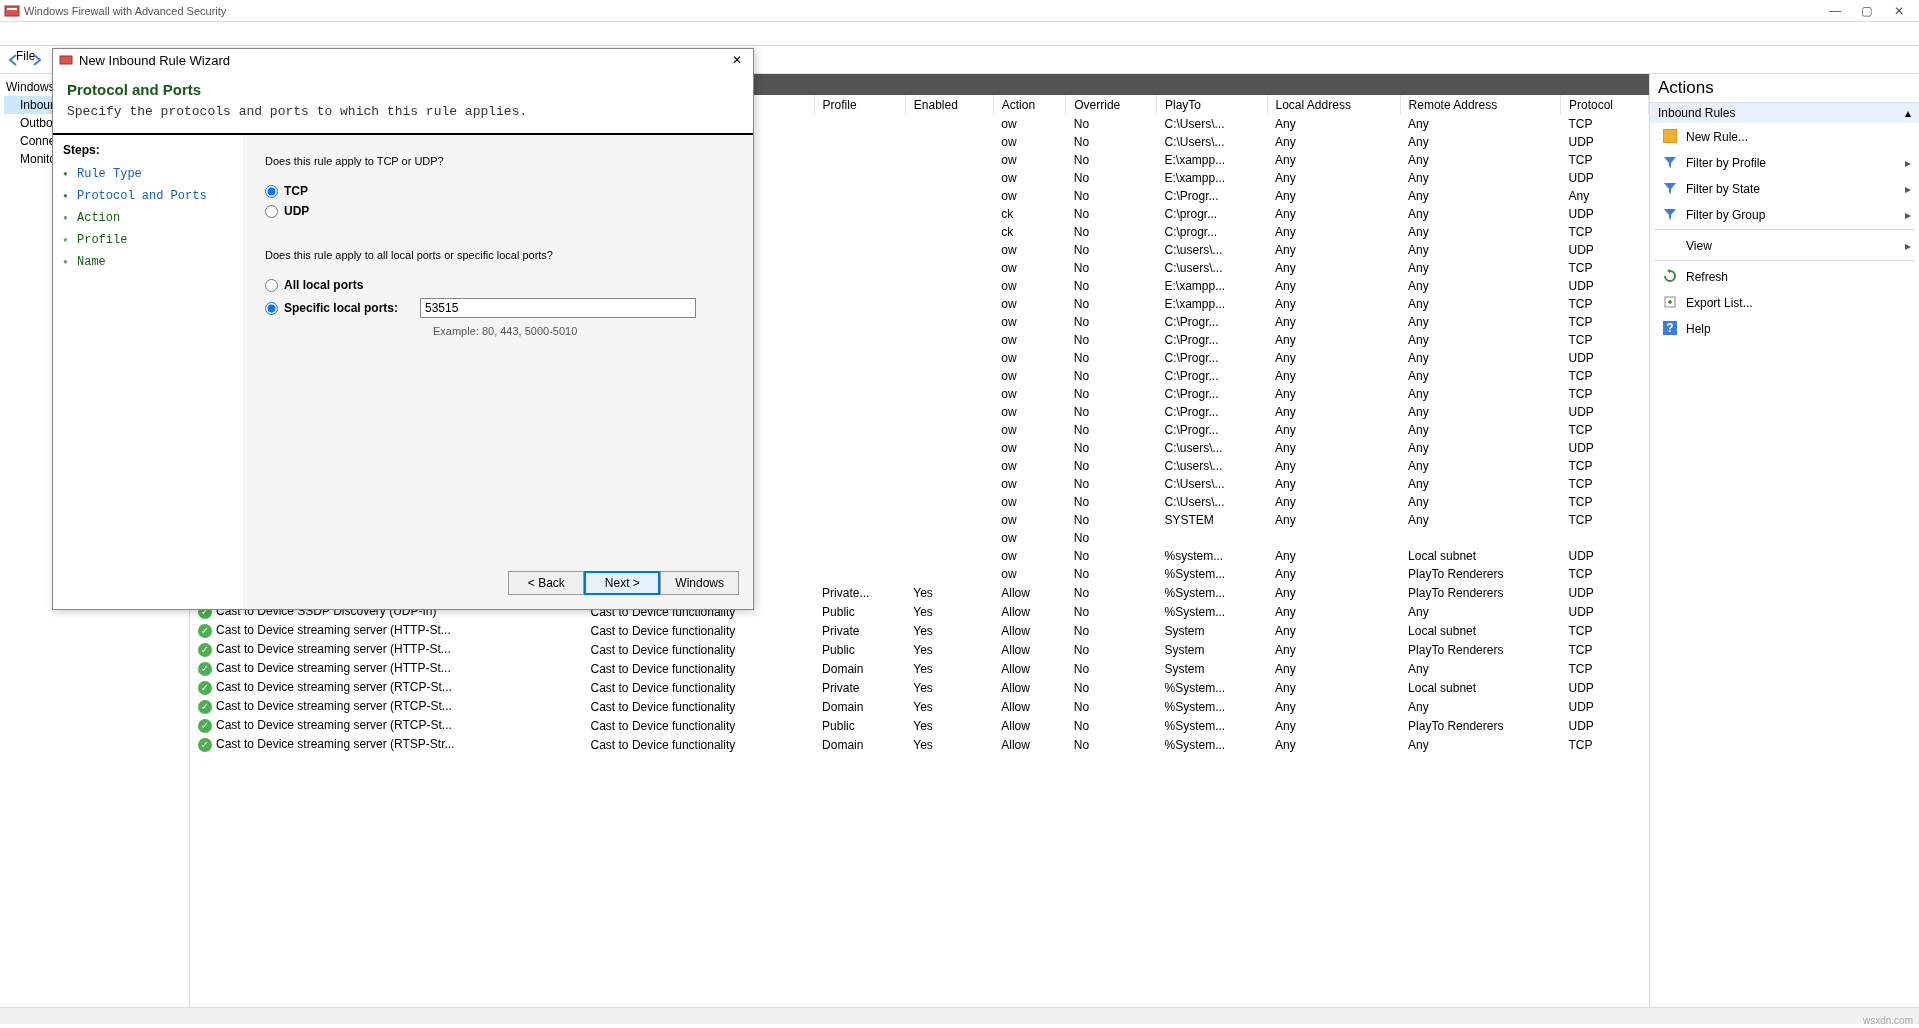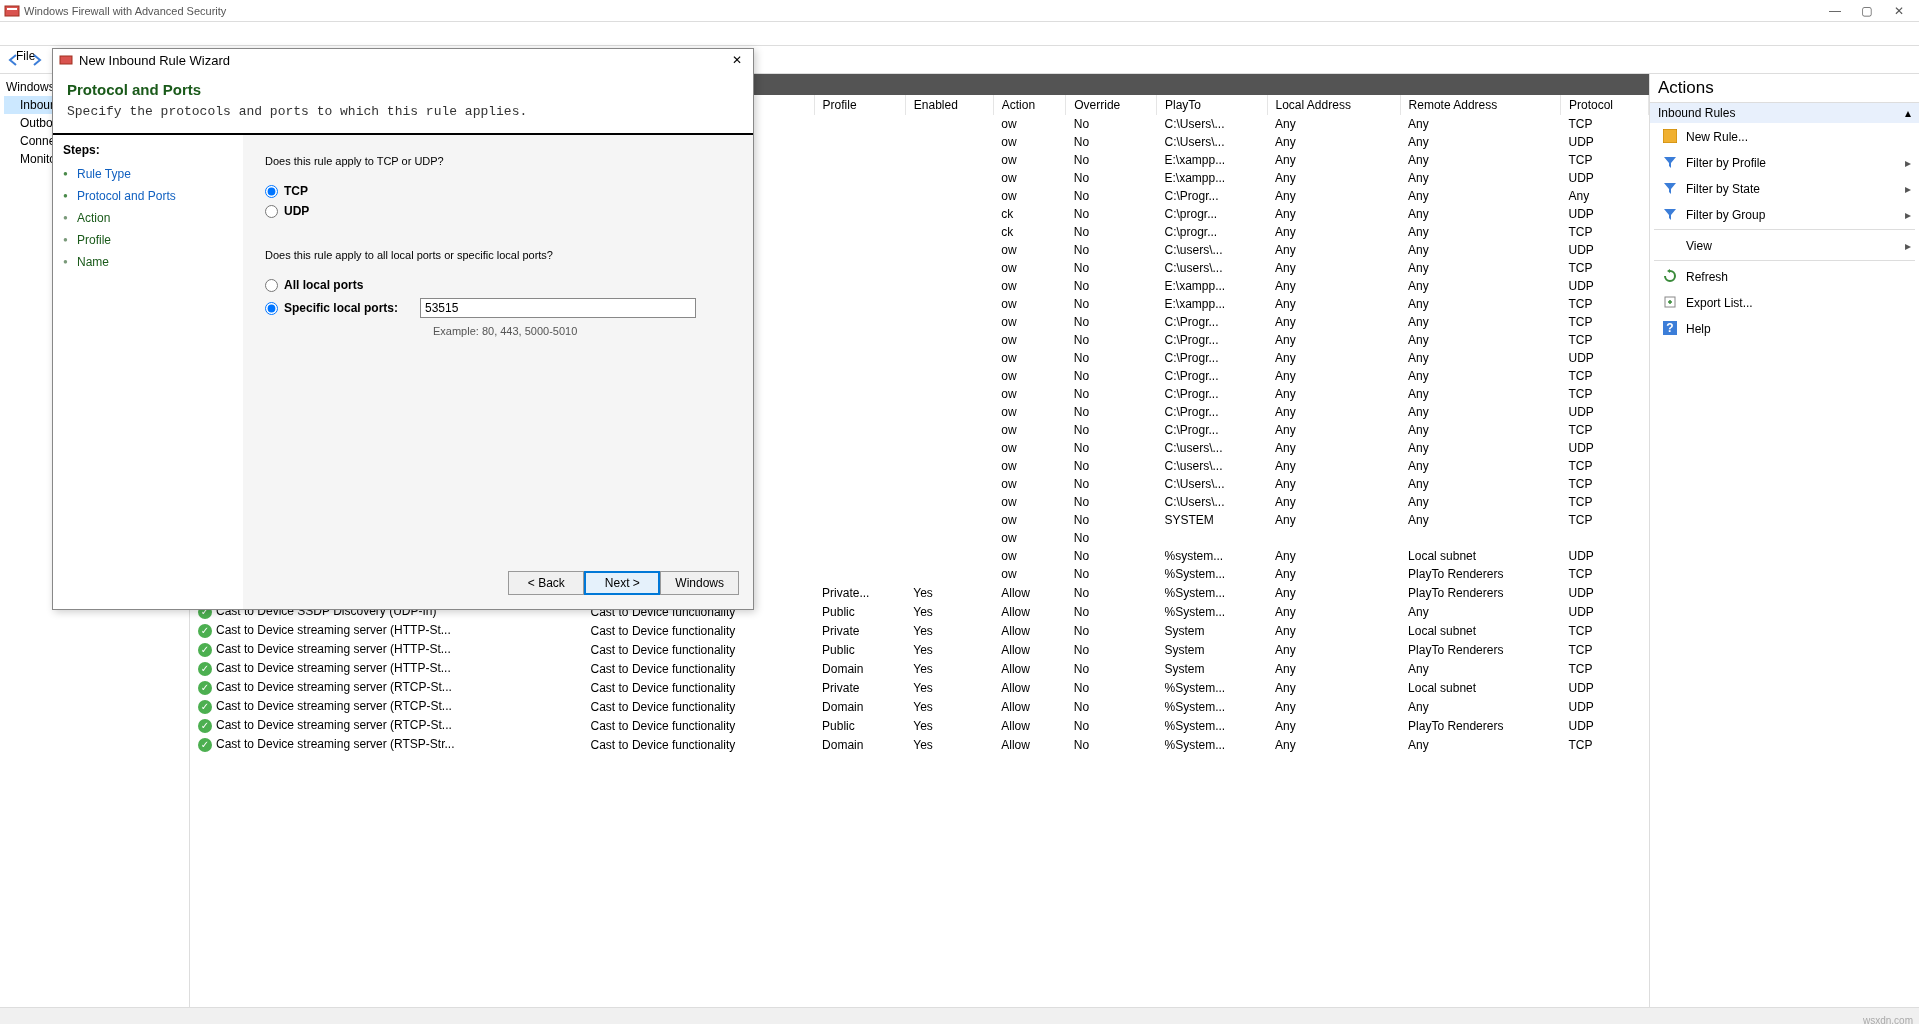--- a/index.html
+++ b/index.html
@@ -46,21 +46,21 @@
 .wizard-title { height: 22px; display: flex; align-items: center; padding: 0 6px; }
 .wizard-title .icon { width: 14px; height: 14px; margin-right: 6px; }
 .wizard-title .t { flex: 1; font-size: 13px; }
 .wizard-title .close { width: 20px; text-align: center; cursor: pointer; }
 .wizard-head { padding: 10px 14px 14px; }
 .wizard-head h2 { font-size: 15px; font-weight: 600; color: #1a5a1a; margin-bottom: 6px; }
 .wizard-head p { font-size: 13px; color: #333; font-family: Liberation Mono, monospace; }
 .wizard-body { flex: 1; display: flex; border-top: 2px solid #000000; }
 .wizard-steps { width: 190px; padding: 8px 10px; }
 .wizard-steps .steps-title { font-weight: bold; font-size: 12px; margin-bottom: 6px; }
-.wizard-steps .step { padding: 4px 0 4px 14px; font-size: 12px; color: #1a5a1a; position: relative; }
+.wizard-steps .step { padding: 4px 0 4px 14px; font-size: 12px; color: #1a5a1a; position: relative; font-family: Liberation Mono, monospace; }
 .wizard-steps .step::before { content: "●"; position: absolute; left: 0; color: #7a9a7a; font-size: 8px; top: 6px; }
 .wizard-steps .step.done { color: #1060c0; }
 .wizard-steps .step.done::before { color: #4a8a4a; }
 .wizard-content { flex: 1; background: #f5f5f5; padding: 20px 22px; position: relative; }
 .wizard-content .q { font-size: 11px; margin-bottom: 14px; }
 .radio-row { display: flex; align-items: center; gap: 6px; padding: 3px 0; font-size: 12px; }
 .radio-row input { margin: 0; }
 .port-input { width: 276px; padding: 2px 4px; border: 1px solid #888; font-size: 12px; background: #fff; }
 .example { font-size: 11px; color: #555; margin-left: 168px; margin-top: 4px; }
 .wizard-buttons { position: absolute; bottom: 14px; right: 14px; display: flex; }

